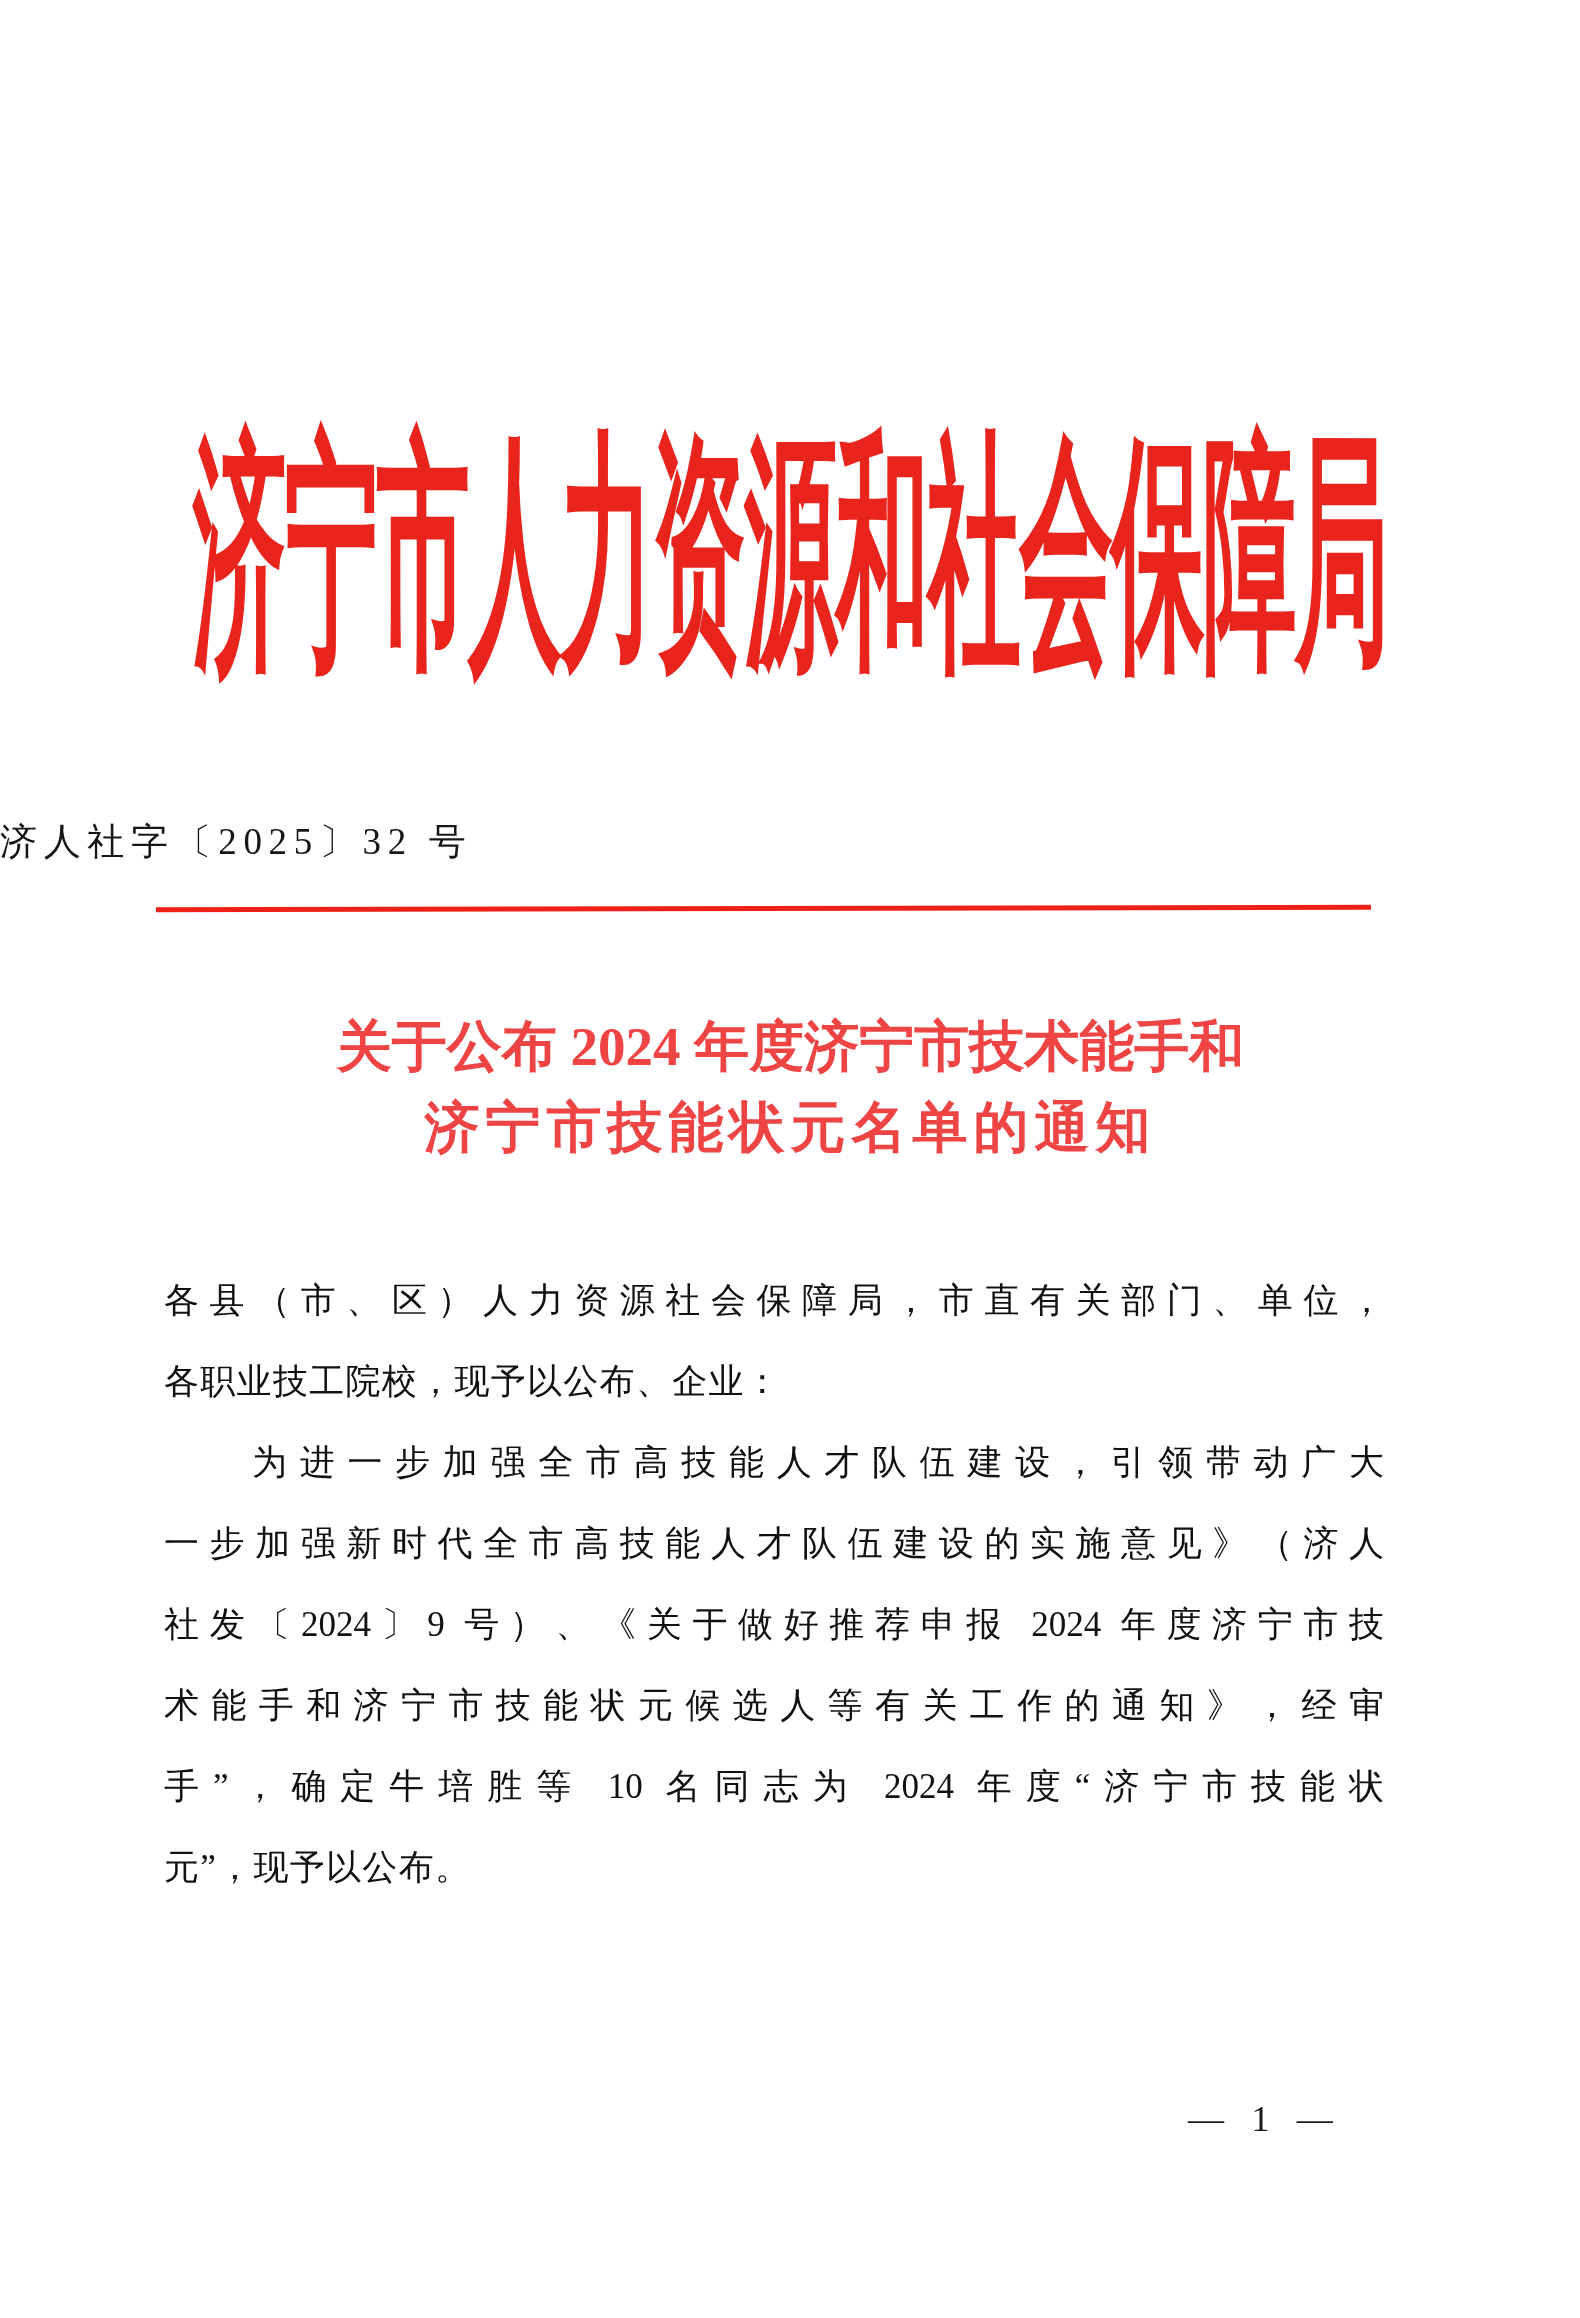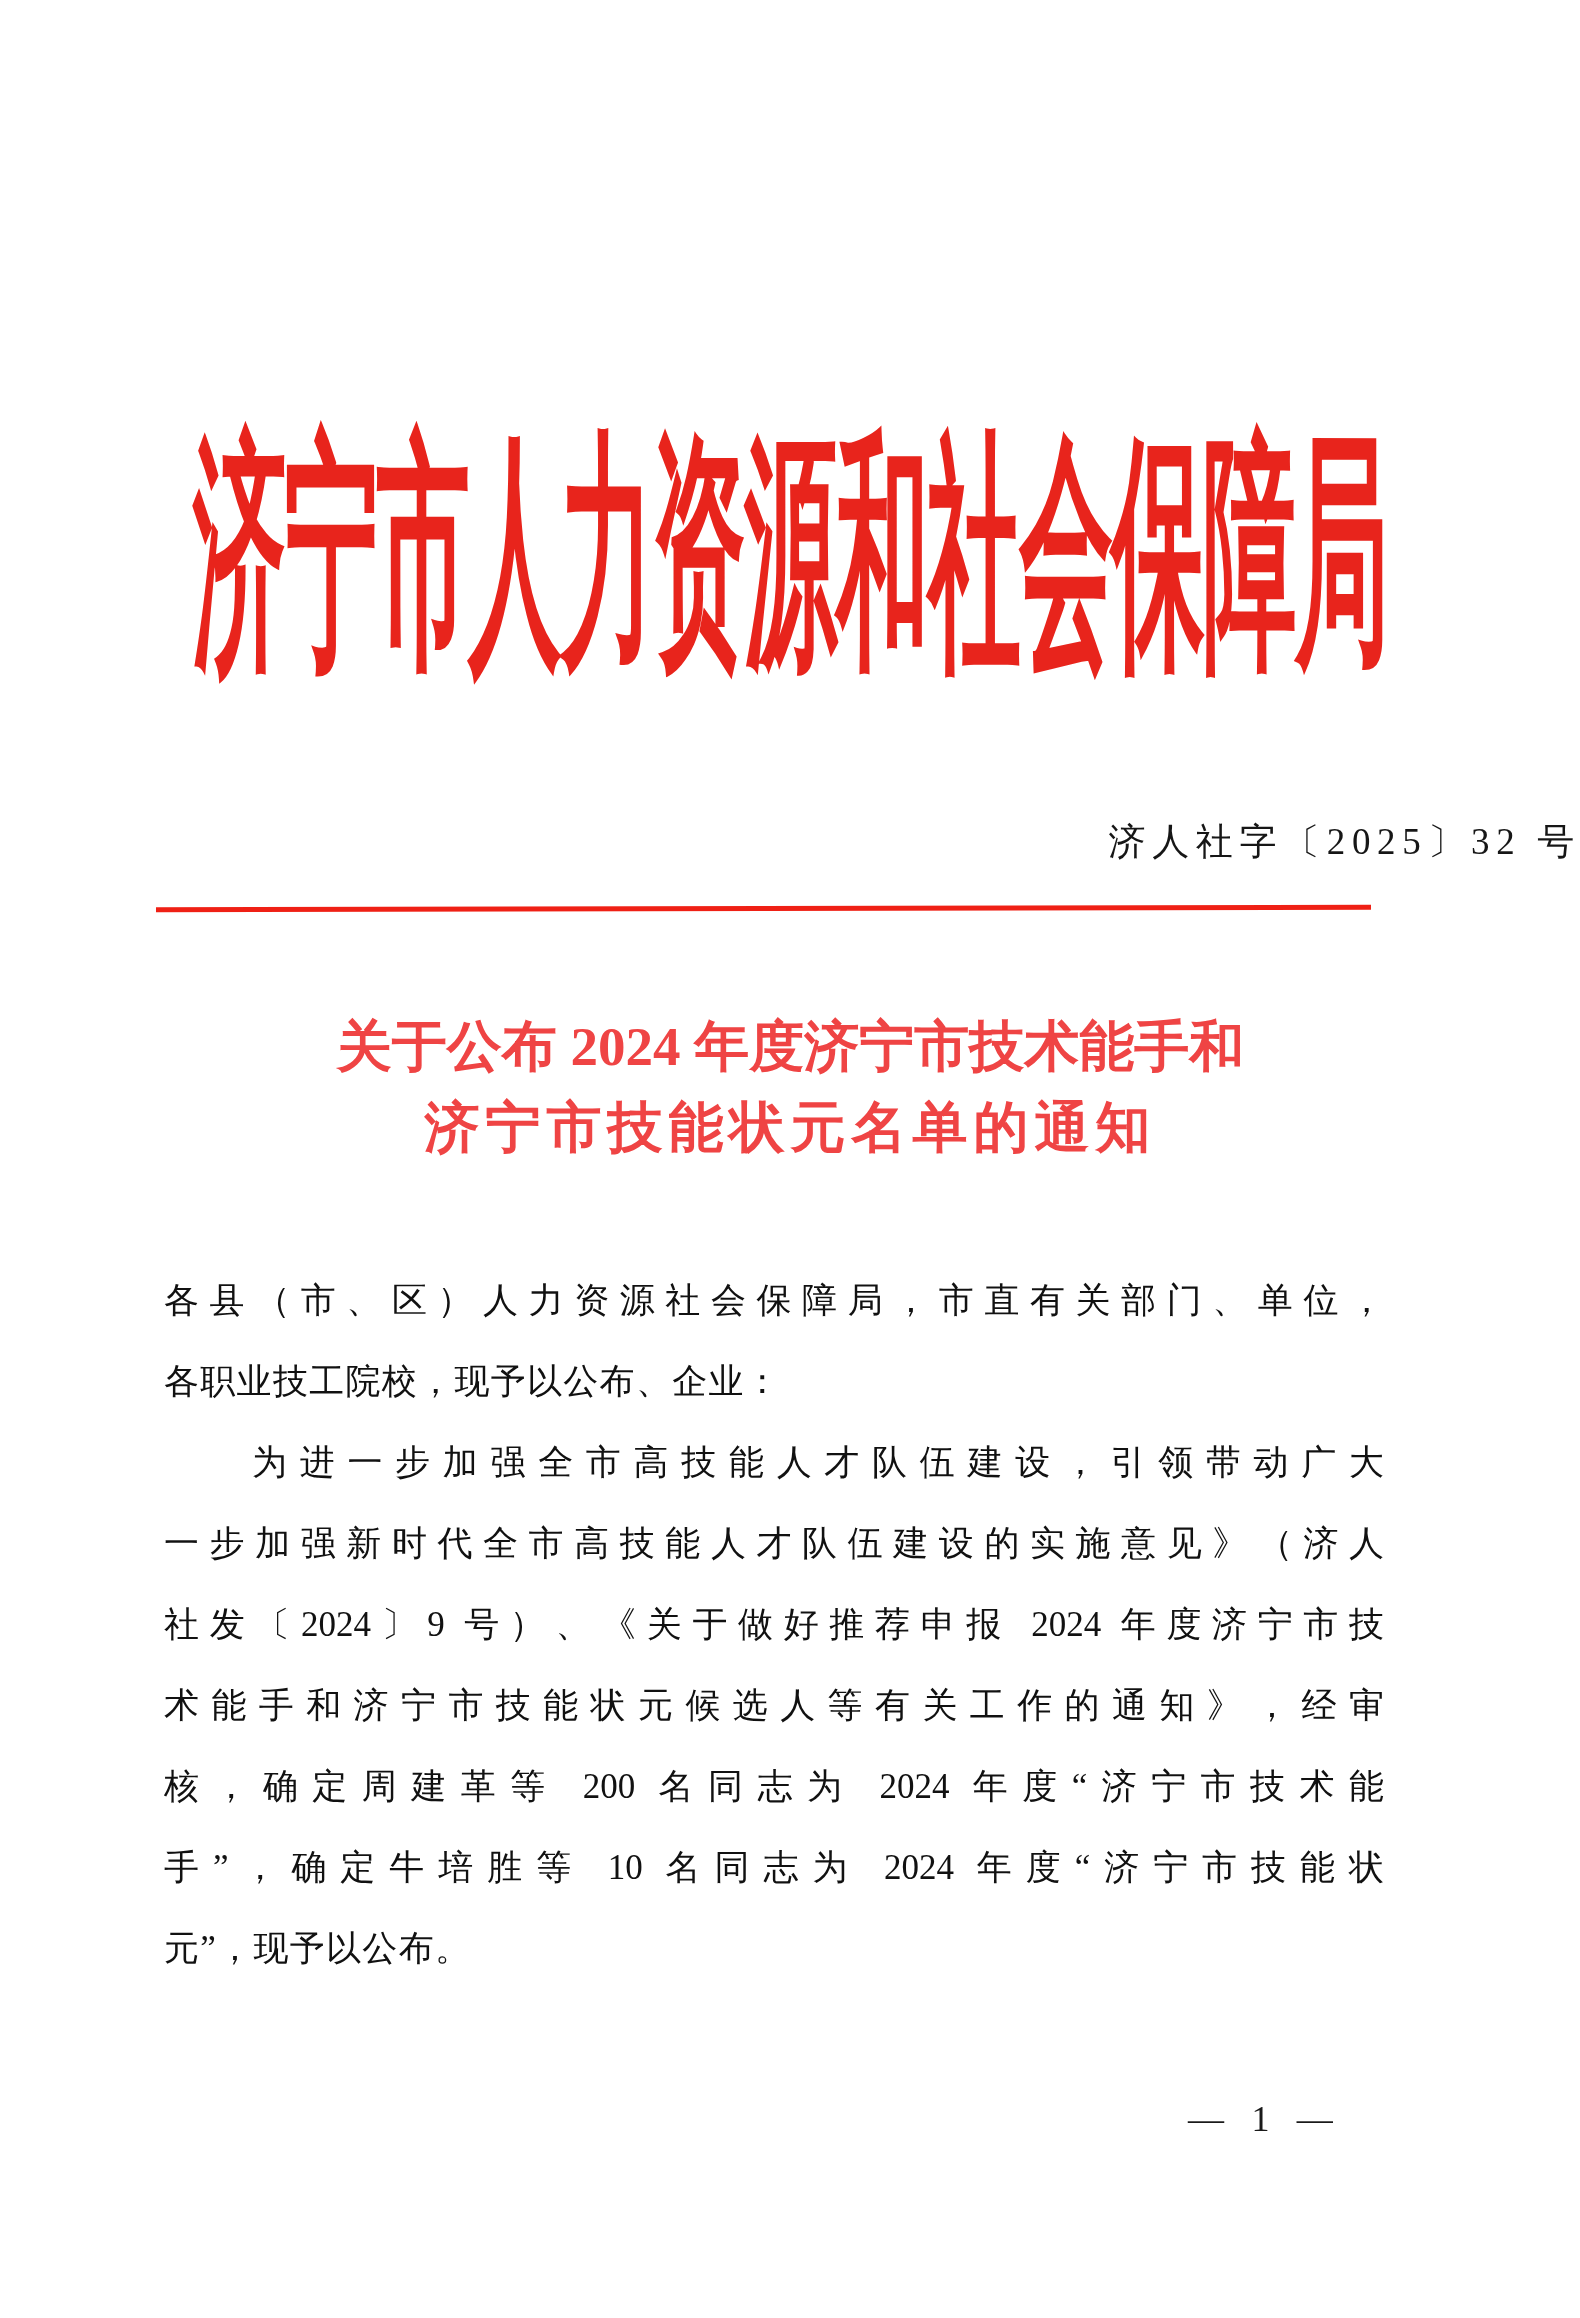--- a/index.html
+++ b/index.html
@@ -36,21 +36,21 @@
     transform-origin: top center;
     letter-spacing: -1.3px;
   }
 
   
   .doc-number {
     position: absolute;
     top: 817px;
     left: 0;
     width: 100%;
-    text-align: right;
+    text-align: left;
     font-size: 37px;
     letter-spacing: 0.18em;
     color: #161616;
   }
 
   
   .red-rule {
     position: absolute;
     top: 906px;
     left: 156px;
@@ -134,21 +134,20 @@
     <div class="title-line-2">济宁市技能状元名单的通知</div>
   </div>
 
   <div class="body-block">
     <div class="body-line justify">各县（市、区）人力资源社会保障局，市直有关部门、单位，</div>
     <div class="body-line">各职业技工院校，现予以公布、企业：</div>
     <div class="body-line justify indent">为进一步加强全市高技能人才队伍建设，引领带动广大</div>
     <div class="body-line justify">一步加强新时代全市高技能人才队伍建设的实施意见》（济人</div>
     <div class="body-line justify">社发〔2024〕9 号）、《关于做好推荐申报 2024 年度济宁市技</div>
     <div class="body-line justify">术能手和济宁市技能状元候选人等有关工作的通知》，经审</div>
-    <div class="body-line justify">核，确定周建革等 200 名同志为 2024 年度“济宁市技术能</div>
     <div class="body-line justify">手”，确定牛培胜等 10 名同志为 2024 年度“济宁市技能状</div>
     <div class="body-line">元”，现予以公布。</div>
   </div>
 
   <div class="page-number">— 1 —</div>
 
 </div>
 
 
 </body></html>

